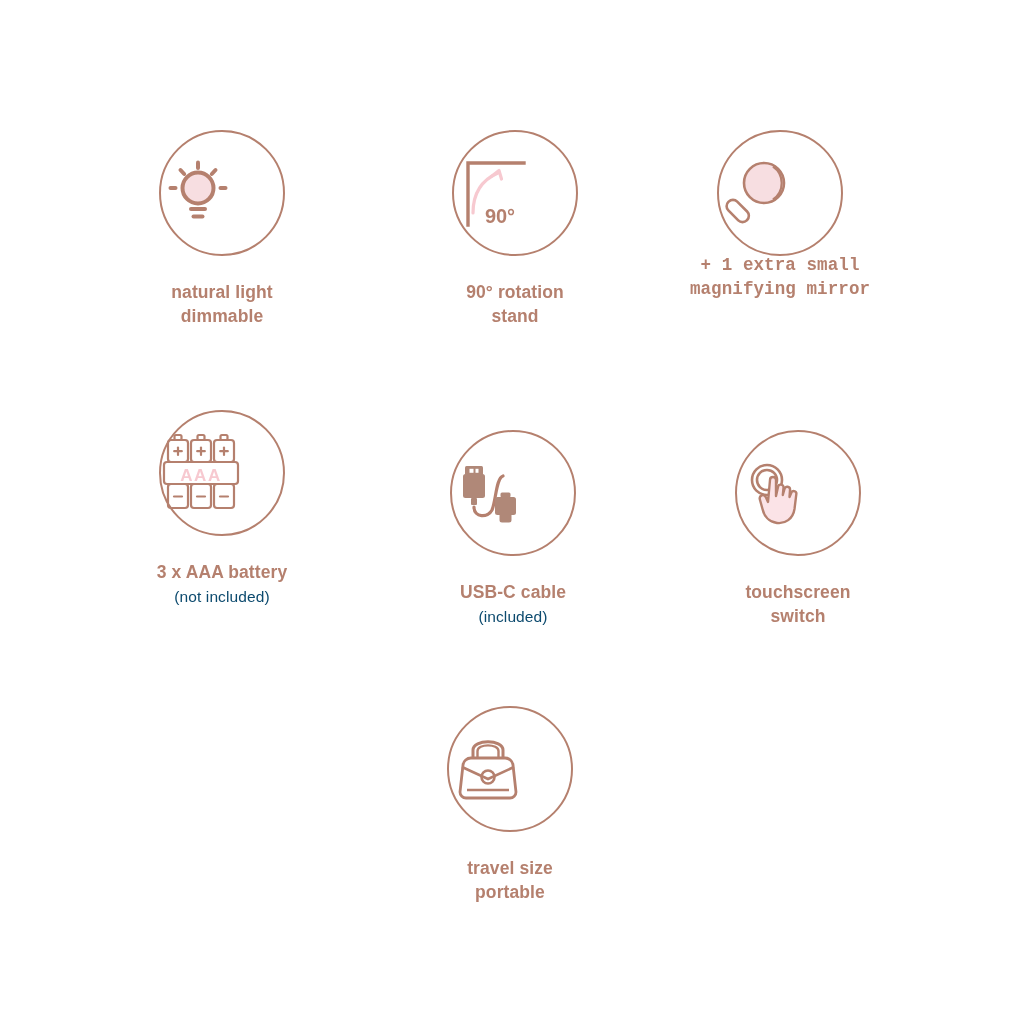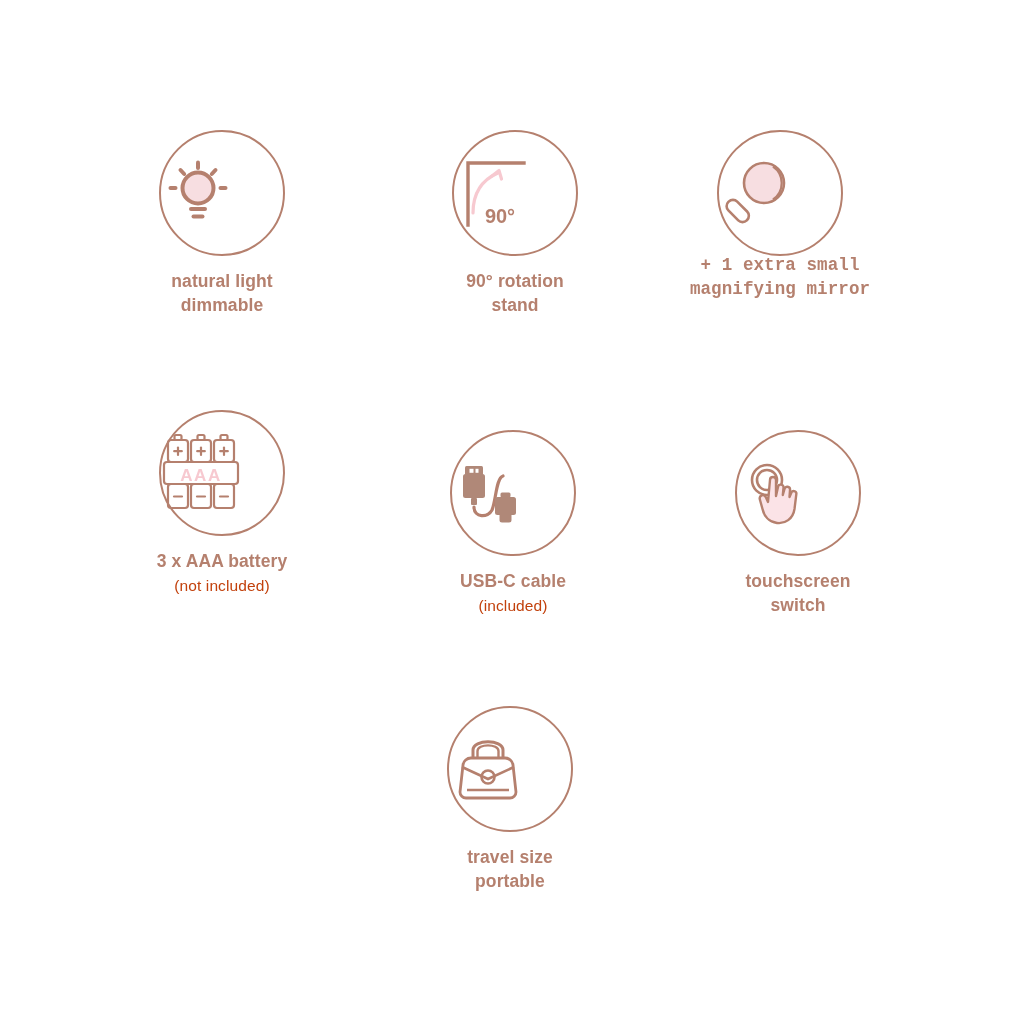--- a/index.html
+++ b/index.html
@@ -33,32 +33,32 @@
     border-radius: 50%;
     margin: 0 auto;
     display: flex;
     align-items: center;
     justify-content: flex-start;
     box-sizing: border-box;
     background: #ffffff;
   }
   .icon-circle svg { display: block; }
   .caption {
-    margin-top: 14px;
+    margin-top: 25px;
     font-size: 17.5px;
     font-weight: bold;
     line-height: 1.36;
     letter-spacing: 0.1px;
     color: #b5806e;
   }
   .caption .sub {
     display: block;
     font-weight: normal;
     font-size: 15.5px;
-    color: #c2410c;
+    color: #0c4a6e;
     letter-spacing: 0.1px;
     margin-top: 1px;
   }
   
   #f-natural-light { left: 92px;  top: 130px; }
   #f-rotation      { left: 385px; top: 130px; }
   #f-magnifier     { left: 650px; top: 130px; font-family: Liberation Mono, monospace; }
   
   #f-battery       { left: 92px;  top: 410px; }
   #f-usb           { left: 383px; top: 430px; }

